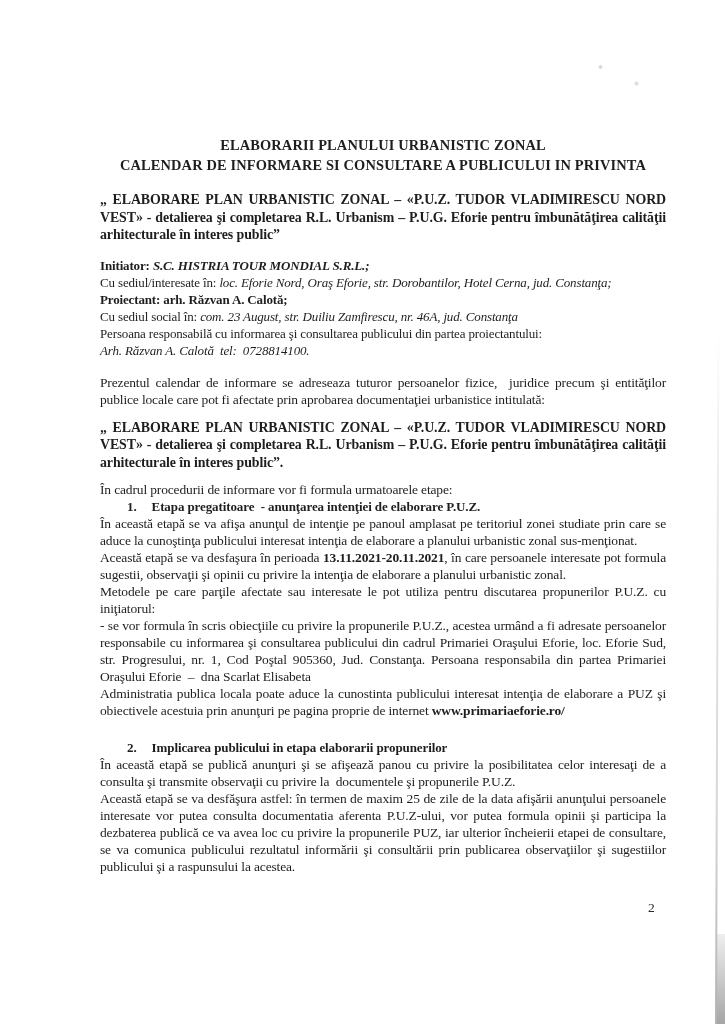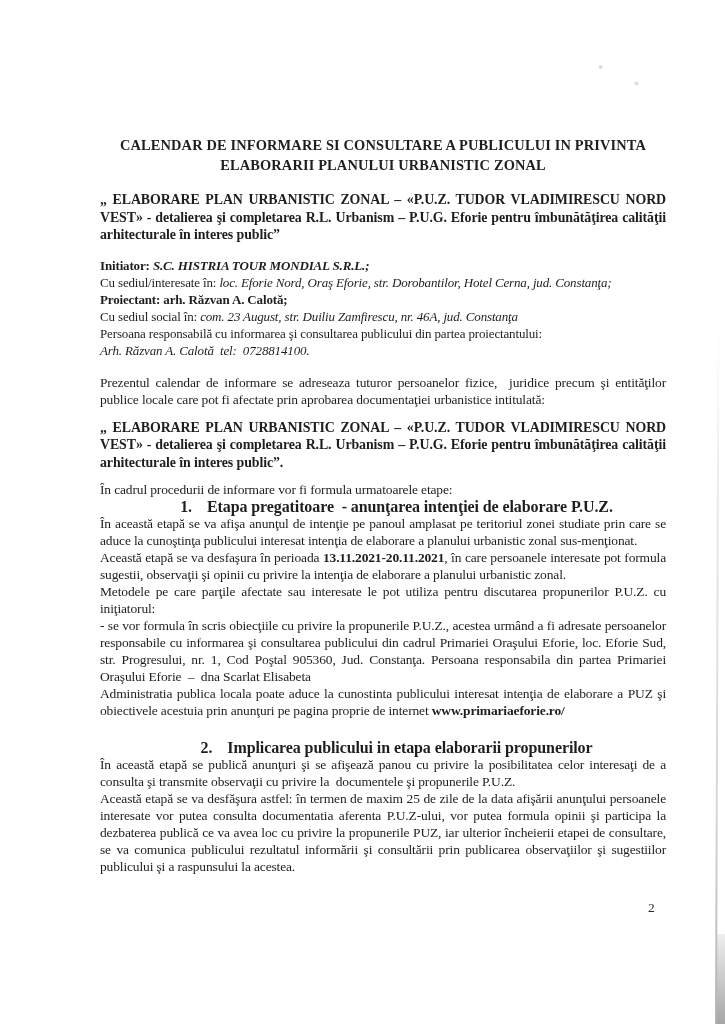--- a/index.html
+++ b/index.html
@@ -53,26 +53,25 @@
     text-align: justify;
     letter-spacing: -0.15px;
   }
   .bold { font-weight: bold; font-style: normal; }
   .bolditalic { font-weight: bold; font-style: italic; }
   .italic { font-style: italic; }
   .addressees { margin-top: 15px; }
   .subject-2 { margin-top: 11px; }
   .procedure { margin-top: 9px; }
   .h-item {
-    font-size: 16px;
+    font-size: 13px;
     line-height: 17px;
     font-weight: bold;
     padding-left: 27px;
     letter-spacing: -0.1px;
-    text-align: center;
   }
   .h-item .h-num { margin-right: 15px; }
   .stage2-heading { margin-top: 20px; }
   .page-number {
     position: absolute;
     left: 648px;
     top: 900px;
     font-size: 13.5px;
     color: #2a2a2a;
   }
@@ -116,22 +115,22 @@
   }
 </style>
 </head>
 <body>
 
 <div class="page">
 
   <div class="content">
 
     <h1 class="doc-title">
+      <span class="title-line">ELABORARII PLANULUI URBANISTIC ZONAL</span>
       <span class="title-line">CALENDAR DE INFORMARE SI CONSULTARE A PUBLICULUI IN PRIVINTA</span>
-      <span class="title-line">ELABORARII PLANULUI URBANISTIC ZONAL</span>
     </h1>
 
     <p class="subject-quote subject-1">„ ELABORARE PLAN URBANISTIC ZONAL – «P.U.Z. TUDOR VLADIMIRESCU NORD VEST» - detalierea şi completarea R.L. Urbanism – P.U.G. Eforie pentru îmbunătăţirea calităţii arhitecturale în interes public”</p>
 
     <div class="parties">
       <p><span class="bold">Initiator:  </span><span class="bolditalic">S.C. HISTRIA TOUR MONDIAL S.R.L.;</span></p>
       <p><span>Cu sediul/interesate în: </span><span class="italic">loc. Eforie Nord, Oraş Eforie, str. Dorobantilor, Hotel Cerna, jud. Constanţa;</span></p>
       <p><span class="bold">Proiectant: arh. Răzvan A. Calotă;</span></p>
       <p><span>Cu sediul social în: </span><span class="italic">com. 23 August, str. Duiliu Zamfirescu, nr. 46A, jud. Constanţa</span></p>
       <p>Persoana responsabilă cu informarea şi consultarea publicului din partea proiectantului:</p>

